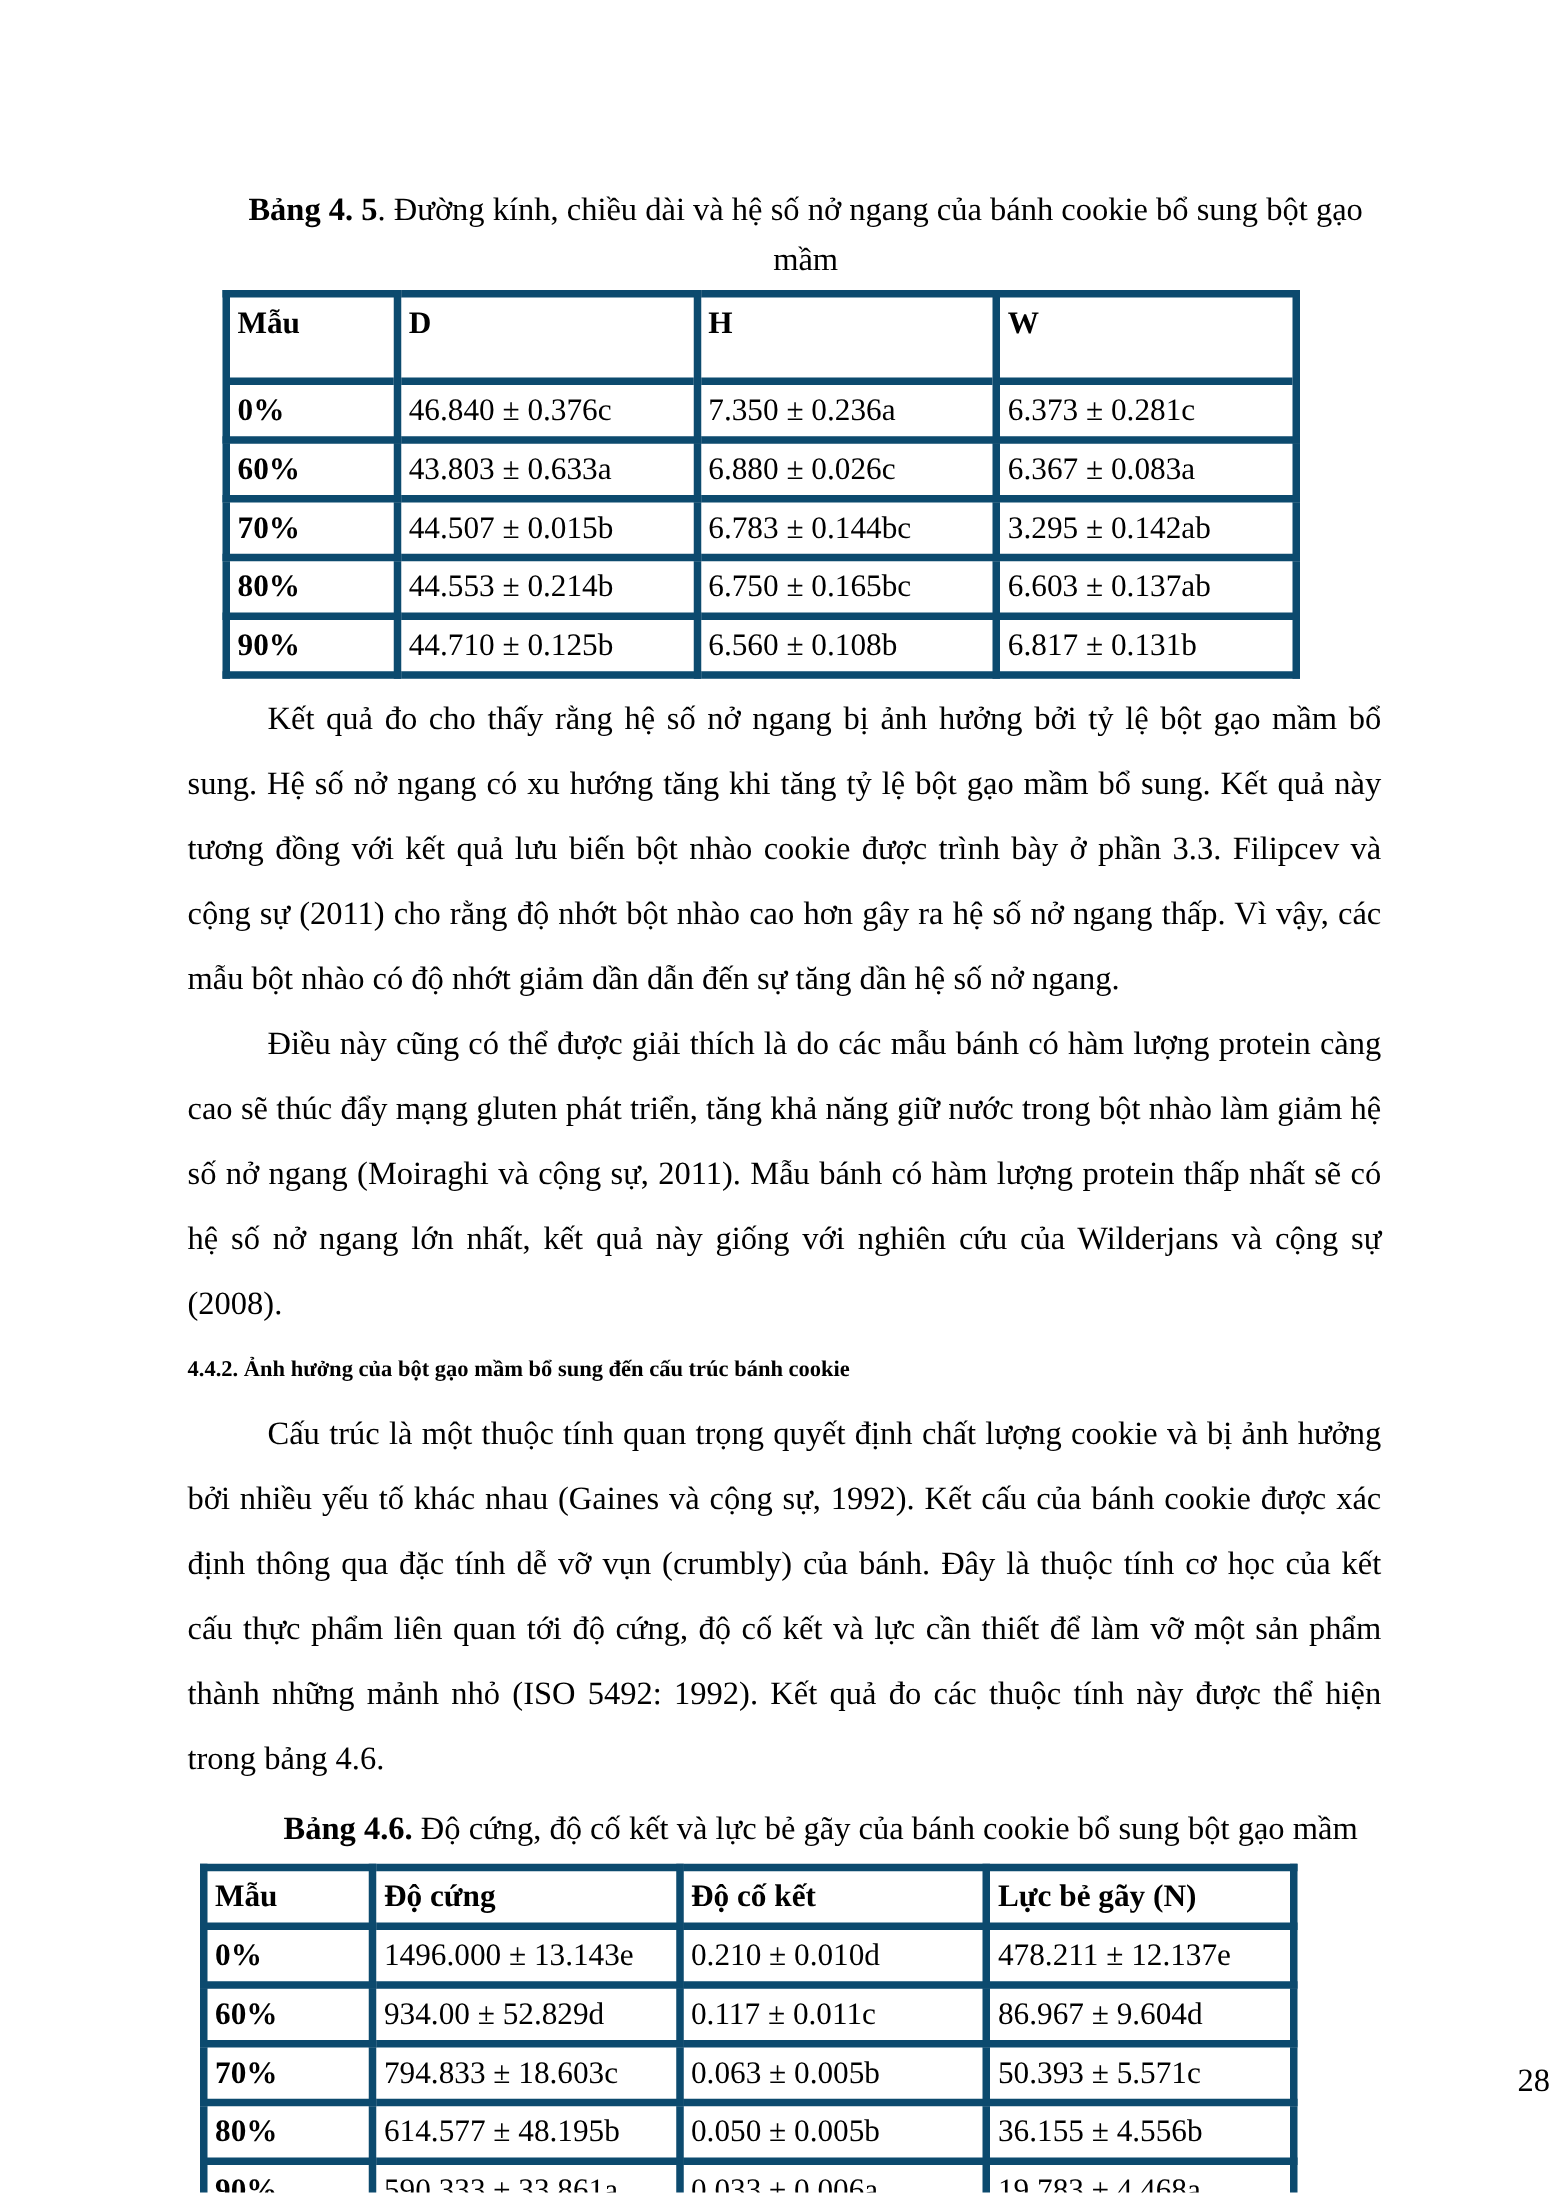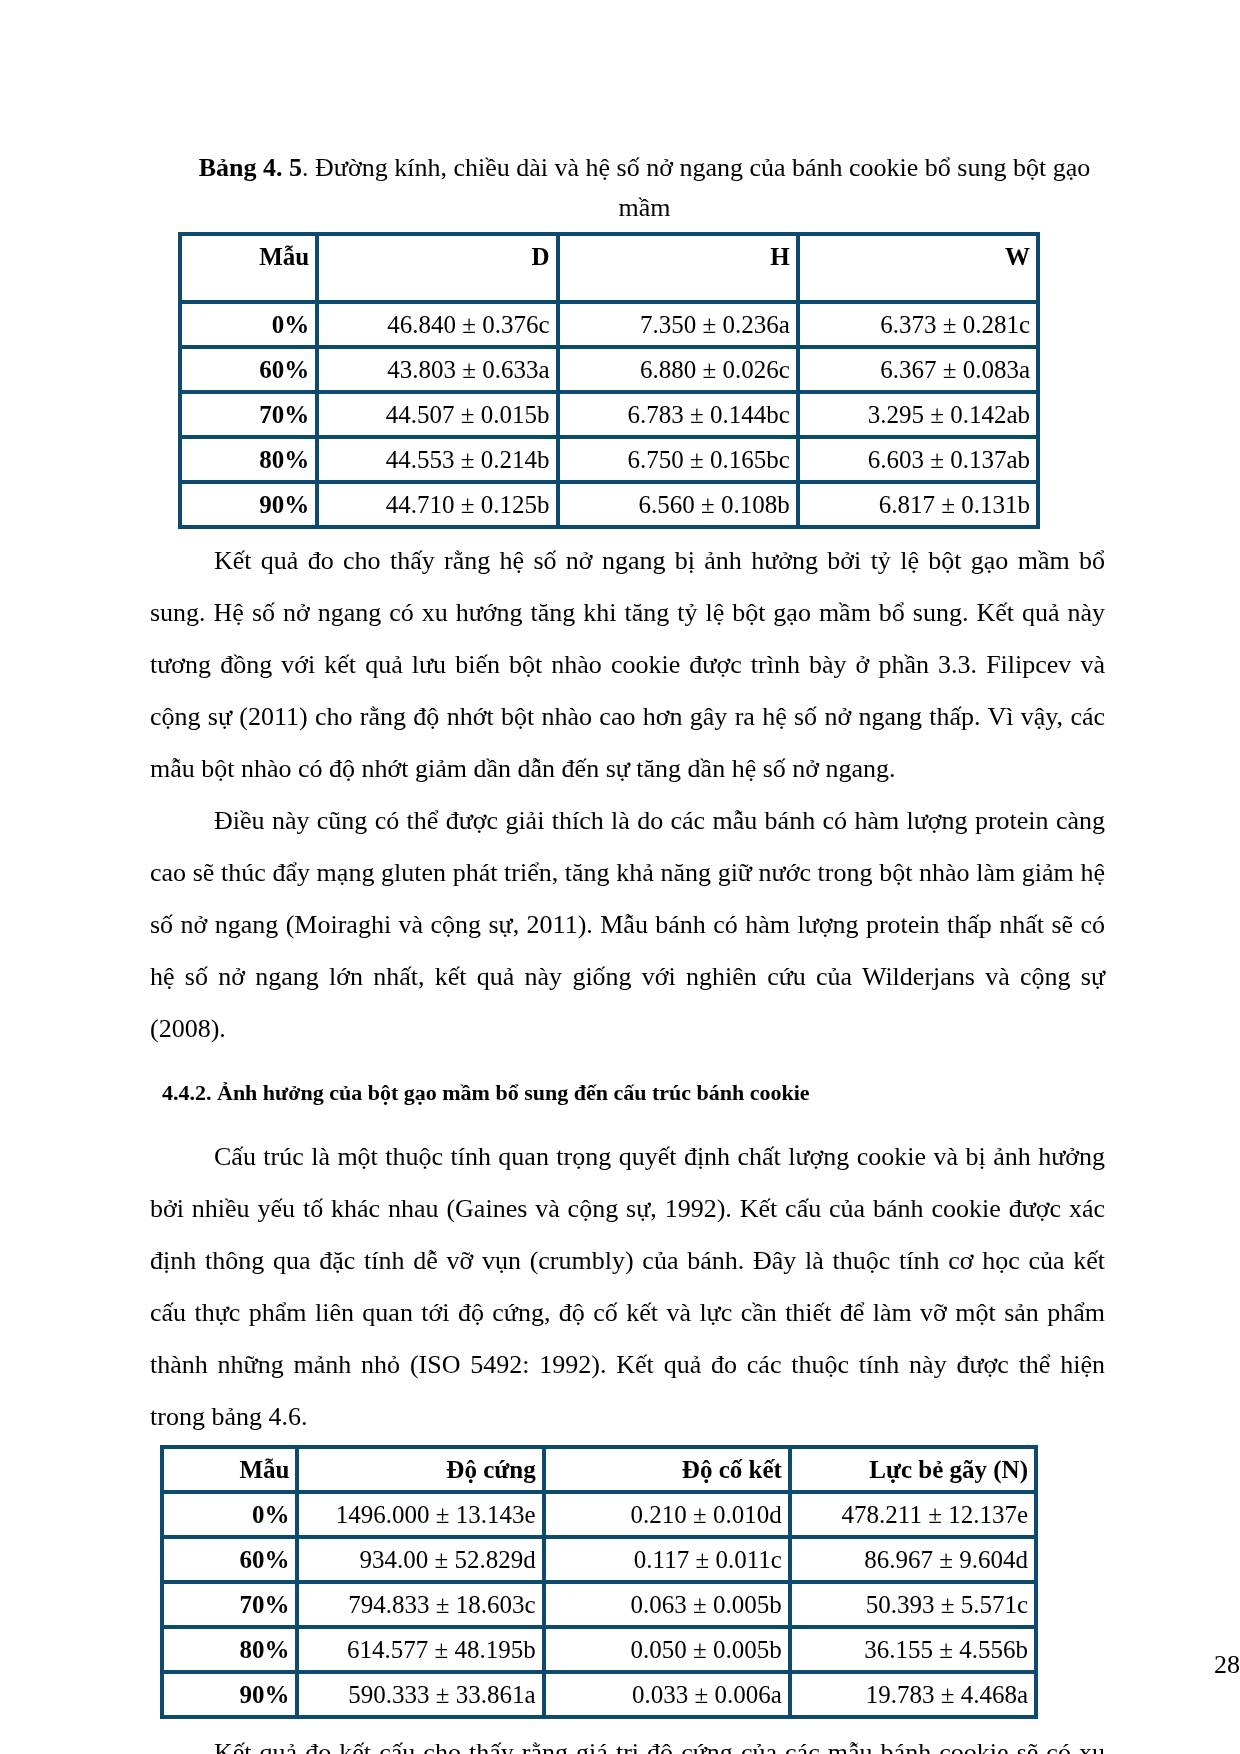--- a/index.html
+++ b/index.html
@@ -28,22 +28,22 @@
   .caption-2 { margin-left: 58px; margin-top: 10px; margin-bottom: 8px; }
   .caption b { font-weight: bold; }
 
   table.data-table {
     border-collapse: collapse;
     table-layout: fixed;
     font-size: 25px;
   }
   table.data-table th,
   table.data-table td {
-    border: 4px solid #0c4a6e;
-    text-align: right;
+    border: 6px solid #0c4a6e;
+    text-align: left;
     padding: 4px 6px;
     line-height: 33px;
   }
   table.data-table th {
     font-weight: bold;
   }
   table.data-table td.row-label {
     font-weight: bold;
   }
   #table-4-5 {
@@ -62,23 +62,23 @@
   }
   #table-4-6 col.c-sample { width: 15.5%; }
 
   .para {
     margin: 0;
     text-align: justify;
     text-indent: 64px;
     line-height: 52px;
   }
   .section-heading {
-    margin: 12px;
+    margin: 0;
     font-weight: bold;
-    font-size: 22px;
+    font-size: 18px;
     line-height: 52px;
     text-align: left;
   }
   .page-number {
     position: absolute;
     bottom: 74px;
     left: 0;
     width: 100%;
     text-align: right;
     font-size: 26px;
@@ -141,20 +141,21 @@
   </table>
 
   <p class="para">Kết quả đo cho thấy rằng hệ số nở ngang bị ảnh hưởng bởi tỷ lệ bột gạo mầm bổ sung. Hệ số nở ngang có xu hướng tăng khi tăng tỷ lệ bột gạo mầm bổ sung. Kết quả này tương đồng với kết quả lưu biến bột nhào cookie được trình bày ở phần 3.3. Filipcev và cộng sự (2011) cho rằng độ nhớt bột nhào cao hơn gây ra hệ số nở ngang thấp. Vì vậy, các mẫu bột nhào có độ nhớt giảm dần dẫn đến sự tăng dần hệ số nở ngang.</p>
 
   <p class="para">Điều này cũng có thể được giải thích là do các mẫu bánh có hàm lượng protein càng cao sẽ thúc đẩy mạng gluten phát triển, tăng khả năng giữ nước trong bột nhào làm giảm hệ số nở ngang (Moiraghi và cộng sự, 2011). Mẫu bánh có hàm lượng protein thấp nhất sẽ có hệ số nở ngang lớn nhất, kết quả này giống với nghiên cứu của Wilderjans và cộng sự (2008).</p>
 
   <h3 class="section-heading">4.4.2. Ảnh hưởng của bột gạo mầm bổ sung đến cấu trúc bánh cookie</h3>
 
   <p class="para">Cấu trúc là một thuộc tính quan trọng quyết định chất lượng cookie và bị ảnh hưởng bởi nhiều yếu tố khác nhau (Gaines và cộng sự, 1992). Kết cấu của bánh cookie được xác định thông qua đặc tính dễ vỡ vụn (crumbly) của bánh. Đây là thuộc tính cơ học của kết cấu thực phẩm liên quan tới độ cứng, độ cố kết và lực cần thiết để làm vỡ một sản phẩm thành những mảnh nhỏ (ISO 5492: 1992). Kết quả đo các thuộc tính này được thể hiện trong bảng 4.6.</p>
 
+  <p class="caption caption-2"><b>Bảng 4.6.</b><span> Độ cứng, độ cố kết và lực bẻ gãy của bánh cookie bổ sung bột gạo mầm</span></p>
 
   <table class="data-table" id="table-4-6">
     <colgroup>
         <col class="c-sample">
         <col>
         <col>
         <col>
       </colgroup>
     <thead>
         <tr>

